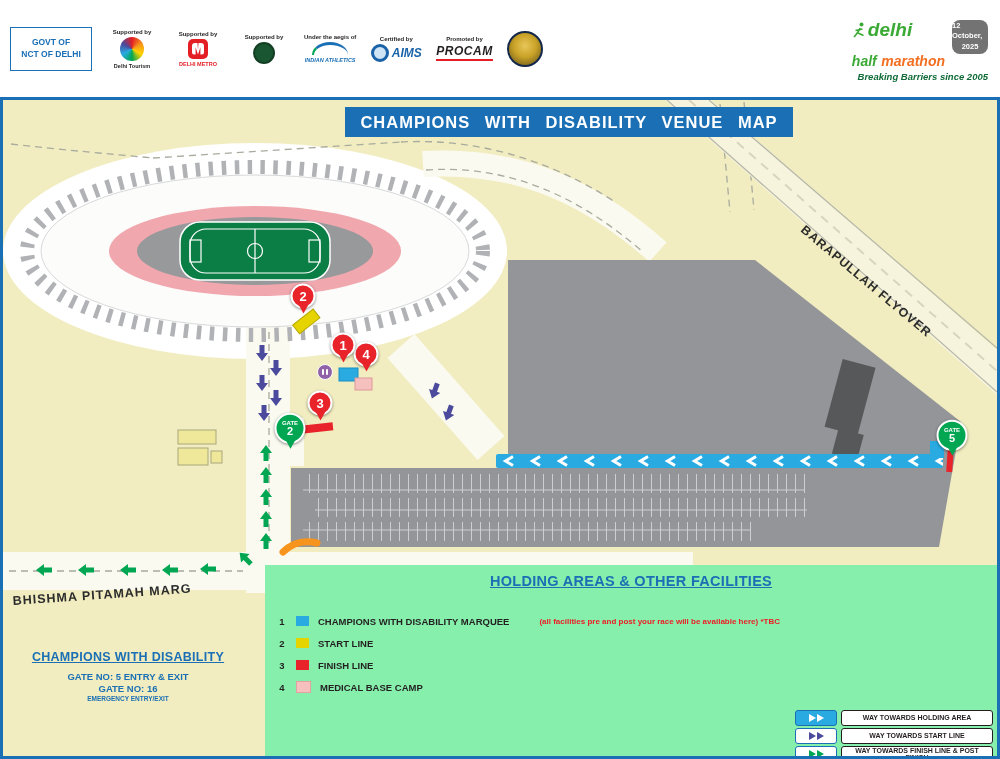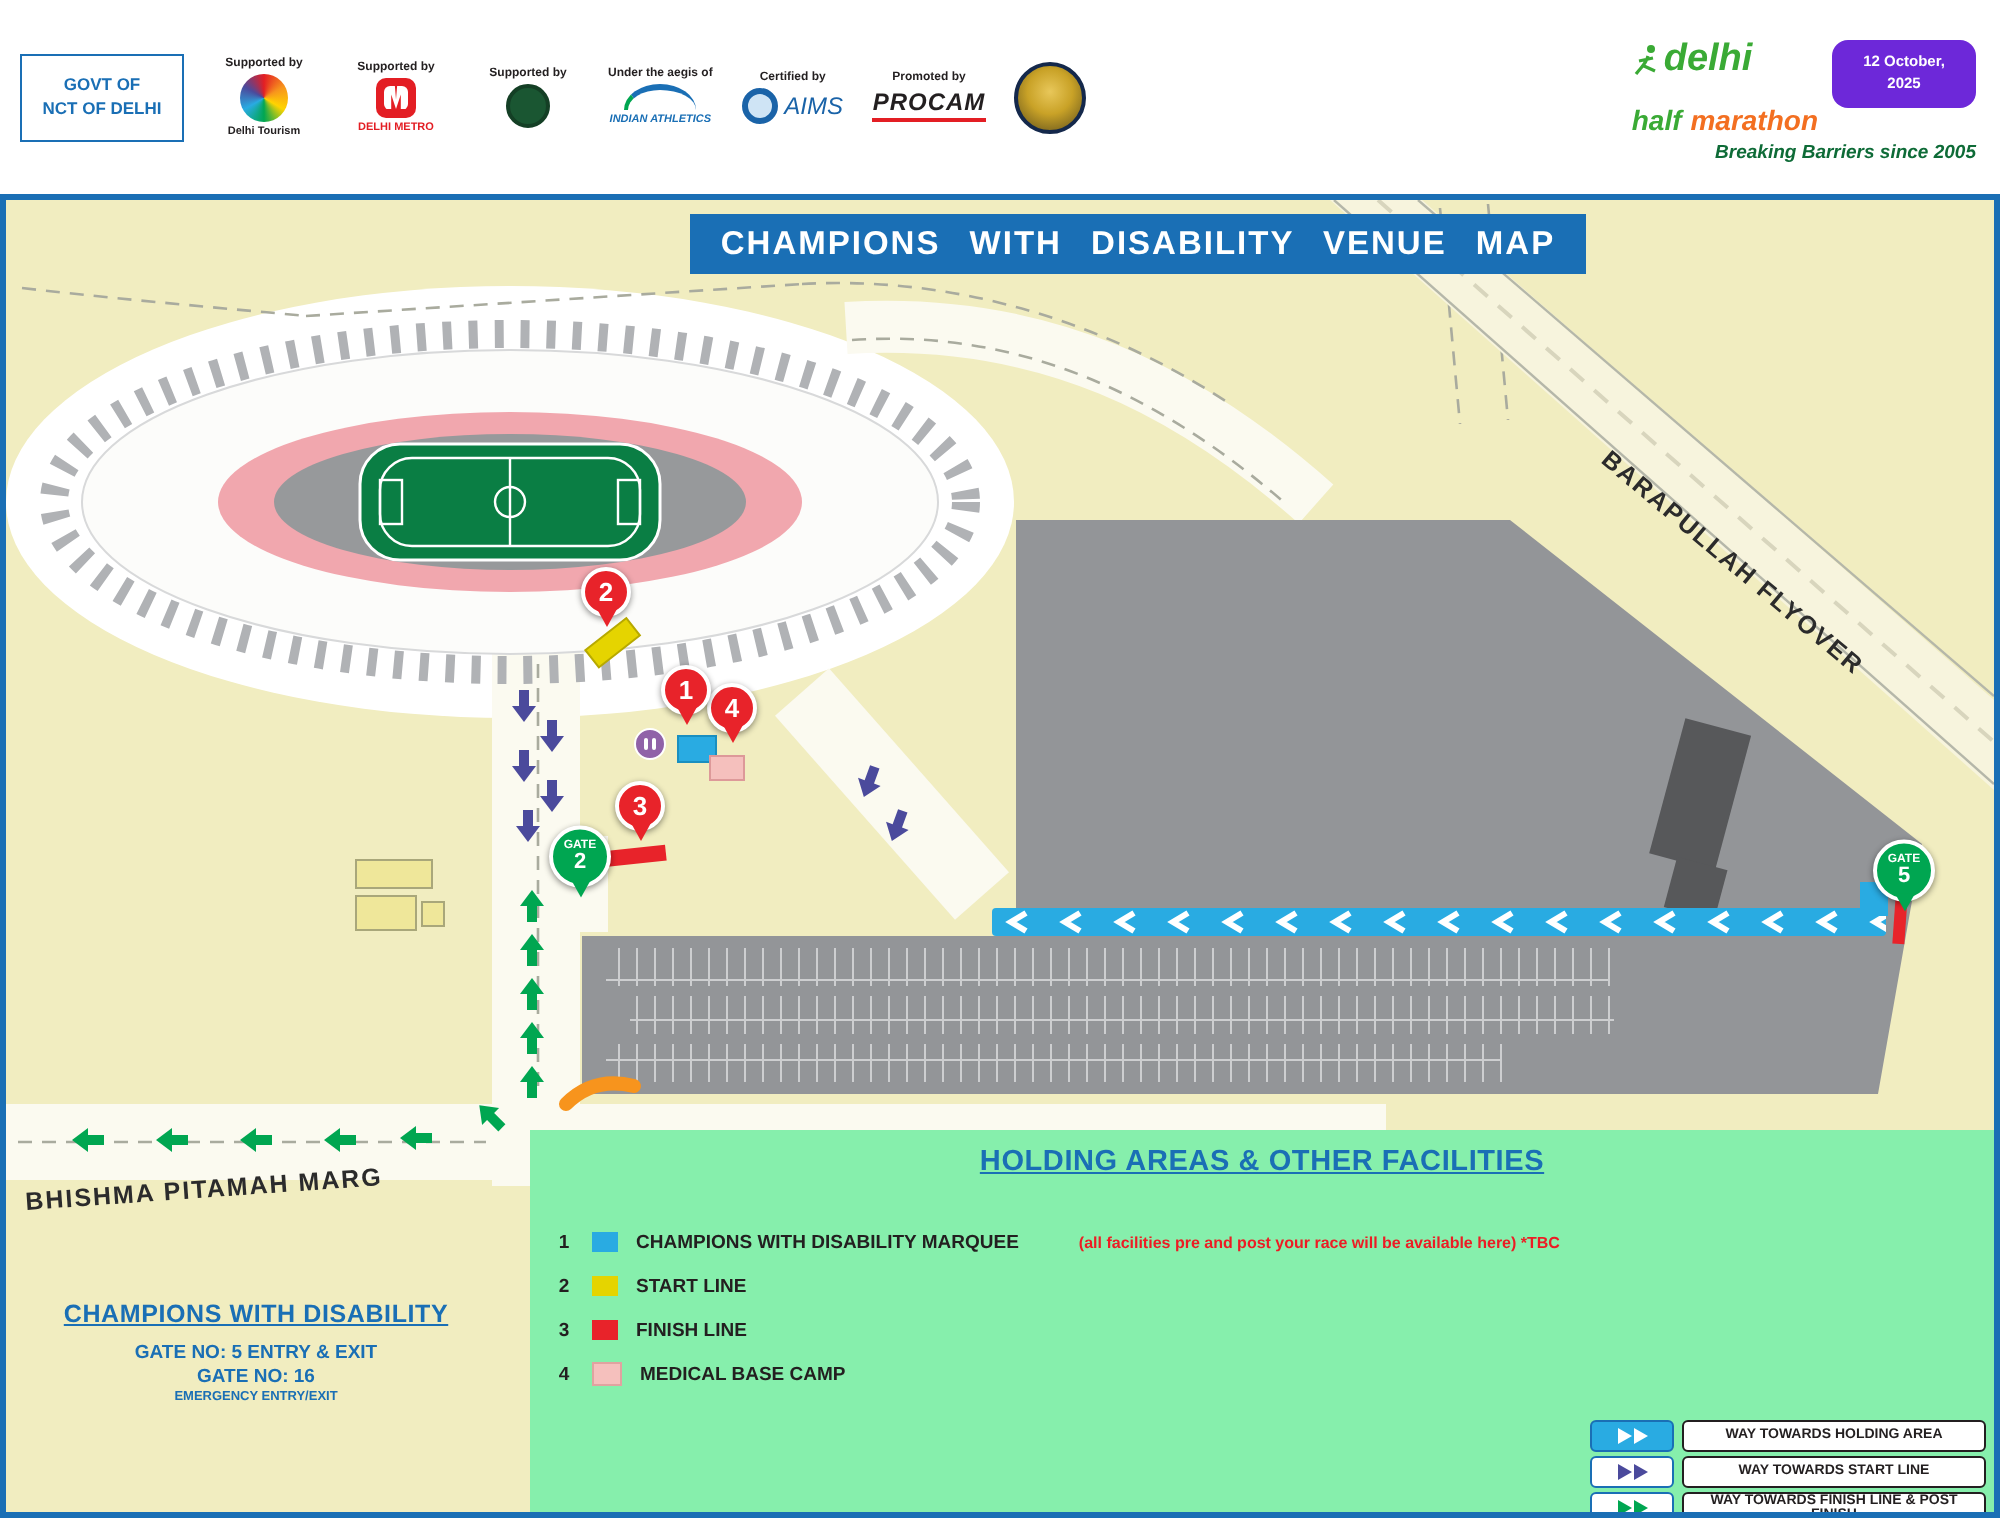--- a/index.html
+++ b/index.html
@@ -13,36 +13,36 @@
   .sp-name{font-size:5.5px;font-weight:bold;color:#231f20;text-align:center;}
   .logo-tourism{width:24px;height:24px;border-radius:50%;background:conic-gradient(#e31e24,#f7941d,#ffd400,#00a651,#29abe2,#4b4a9c,#e31e24);}
   .logo-metro{width:20px;height:20px;border-radius:5px;background:#e31e24;position:relative;}
   .logo-metro::after{content:"";position:absolute;inset:4px;border-radius:3px;background:#fff;clip-path:polygon(0 0,45% 0,50% 60%,55% 0,100% 0,100% 100%,70% 100%,70% 40%,50% 100%,30% 40%,30% 100%,0 100%);}
   .name-metro{color:#e31e24;}
   .logo-green{width:22px;height:22px;border-radius:50%;background:#1a5632;border:2px solid #143f25;box-sizing:border-box;}
   .logo-athletics{width:34px;height:10px;border-radius:50% 50% 0 0/100% 100% 0 0;border-top:3px solid #1a6fb5;border-left:2px solid #00a651;}
   .name-athletics{color:#1a6fb5;font-style:italic;width:52px;}
   .logo-aims{display:flex;align-items:center;gap:3px;}
   .aims-roundel{width:18px;height:18px;border-radius:50%;border:3px solid #1a63a8;box-sizing:border-box;background:#cfe4f5;}
-  .aims-text{color:#1a63a8;font-weight:normal;font-size:12px;font-style:italic;}
+  .aims-text{color:#1a63a8;font-weight:bold;font-size:12px;font-style:italic;}
   .procam-text{font-weight:bold;font-style:italic;font-size:12px;color:#231f20;letter-spacing:.5px;border-bottom:2px solid #e31e24;padding-bottom:1px;}
   .gold-badge{width:36px;height:36px;border-radius:50%;background:radial-gradient(circle at 50% 40%,#e8c75a 0%,#c9a227 45%,#5d4e1c 100%);border:2px solid #14284b;box-sizing:border-box;}
   .spacer{flex:1;}
   .brand{display:flex;flex-direction:column;align-items:flex-end;gap:2px;padding-right:2px;}
   .brand-row{display:flex;align-items:flex-start;gap:7px;}
   .v-col{display:flex;flex-direction:column;align-items:center;}
   .badge20{width:46px;height:46px;background:linear-gradient(135deg,#1a63a8 0%,#1f8fae 55%,#35b39a 100%);color:#fff;font-weight:bold;font-style:italic;font-size:21px;display:flex;align-items:center;justify-content:center;border-radius:3px;}
   .vedanta{color:#1a63a8;font-weight:bold;font-style:italic;font-size:14px;letter-spacing:.5px;}
   .dhm-col{display:flex;flex-direction:column;line-height:1;padding-top:4px;}
   .dhm-line1{display:flex;align-items:flex-end;gap:2px;}
   .city{color:#3aaa35;font-weight:bold;font-style:italic;font-size:19px;}
   .dhm-line2{margin-top:14px;}
   .half{color:#3aaa35;font-weight:bold;font-style:italic;font-size:14px;}
   .marathon{color:#f36f21;font-weight:bold;font-style:italic;font-size:14px;}
-  .datebox{width:72px;height:34px;background:#6d28d9;border-radius:8px;color:#fff;font-weight:bold;font-size:7.5px;display:flex;flex-direction:column;align-items:center;justify-content:center;line-height:1.4;margin-top:4px;}
+  .datebox{width:36px;height:34px;background:#737373;border-radius:8px;color:#fff;font-weight:bold;font-size:7.5px;display:flex;flex-direction:column;align-items:center;justify-content:center;line-height:1.4;margin-top:4px;}
   .tagline{color:#0e6b37;font-weight:bold;font-style:italic;font-size:9.5px;}
 
   
   .map{position:relative;width:994px;height:656px;border:3px solid #1a6fb5;background:#f1edc0;overflow:hidden;}
   .map-svg{position:absolute;left:0;top:0;}
   .svg-label{font-family:"Liberation Sans",sans-serif;font-weight:bold;fill:#2b2b2b;font-size:12.5px;letter-spacing:1px;}
   .pa{fill:#4b4a9c;} .ga{fill:#00a651;}
 
   .banner{position:absolute;left:342px;top:7px;width:448px;height:30px;background:#1a6fb5;color:#fff;font-weight:bold;font-size:16.5px;letter-spacing:1px;word-spacing:9px;display:flex;align-items:center;justify-content:center;z-index:6;}
 

